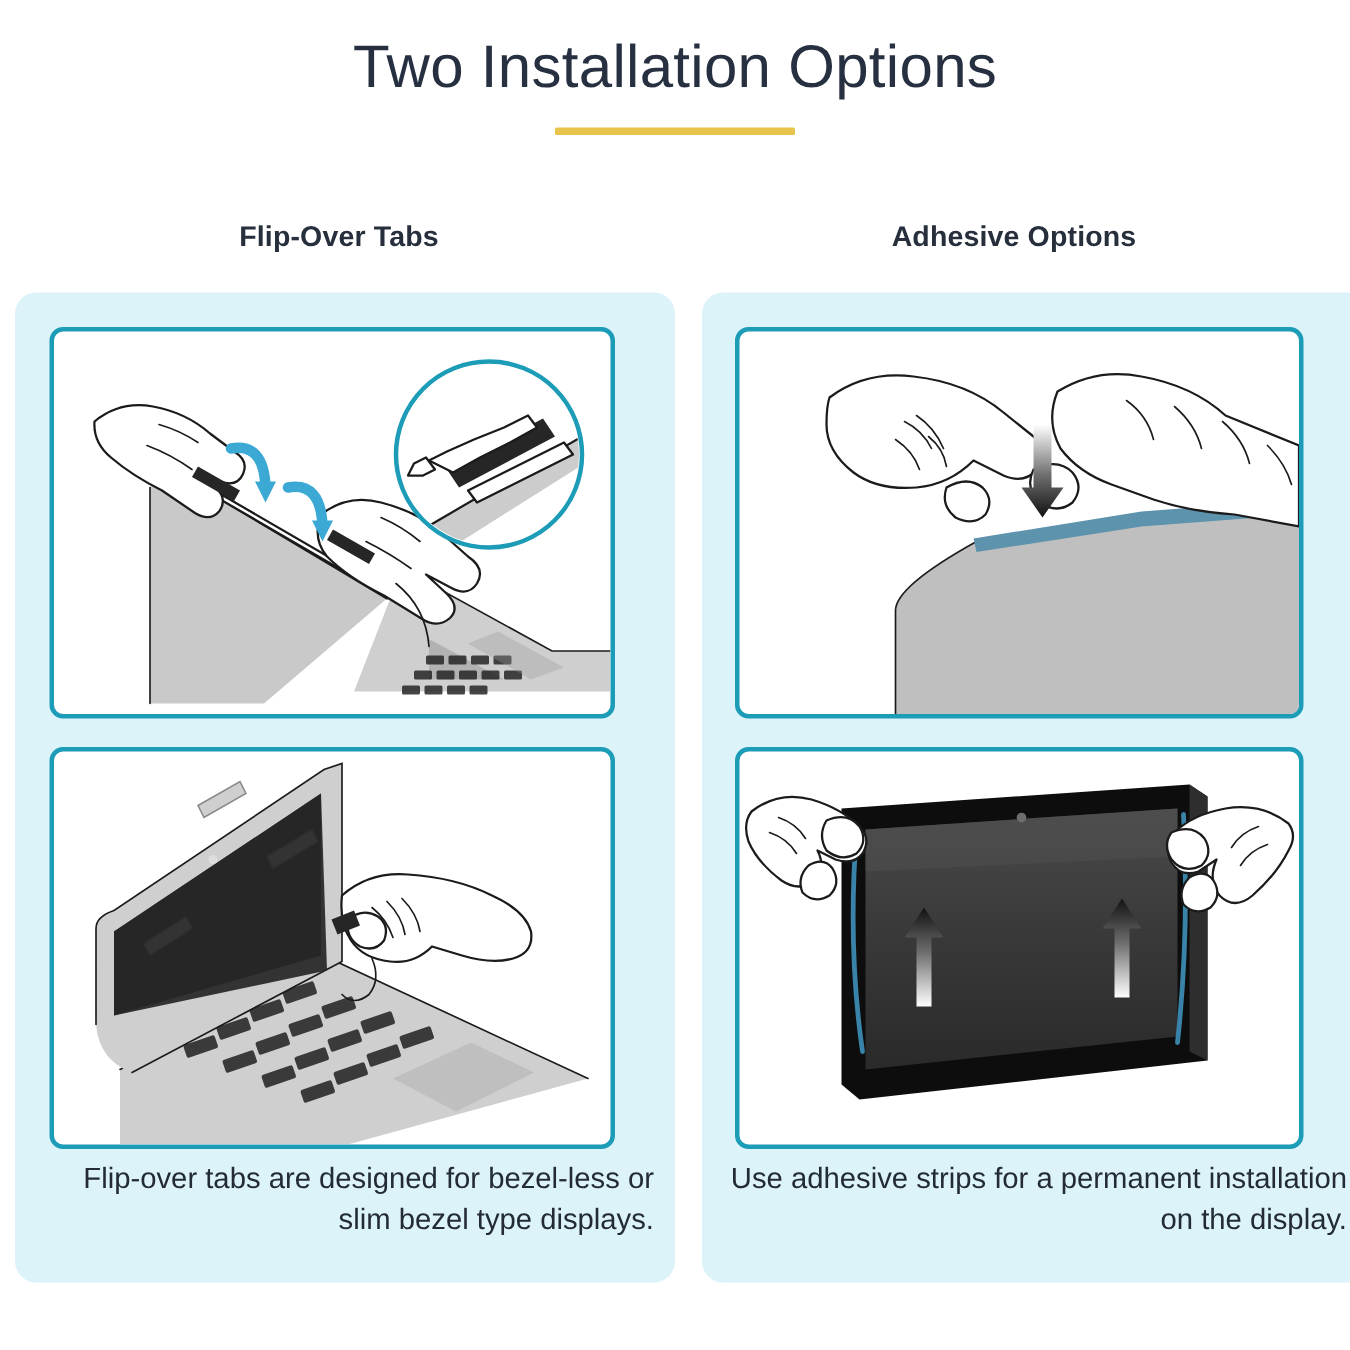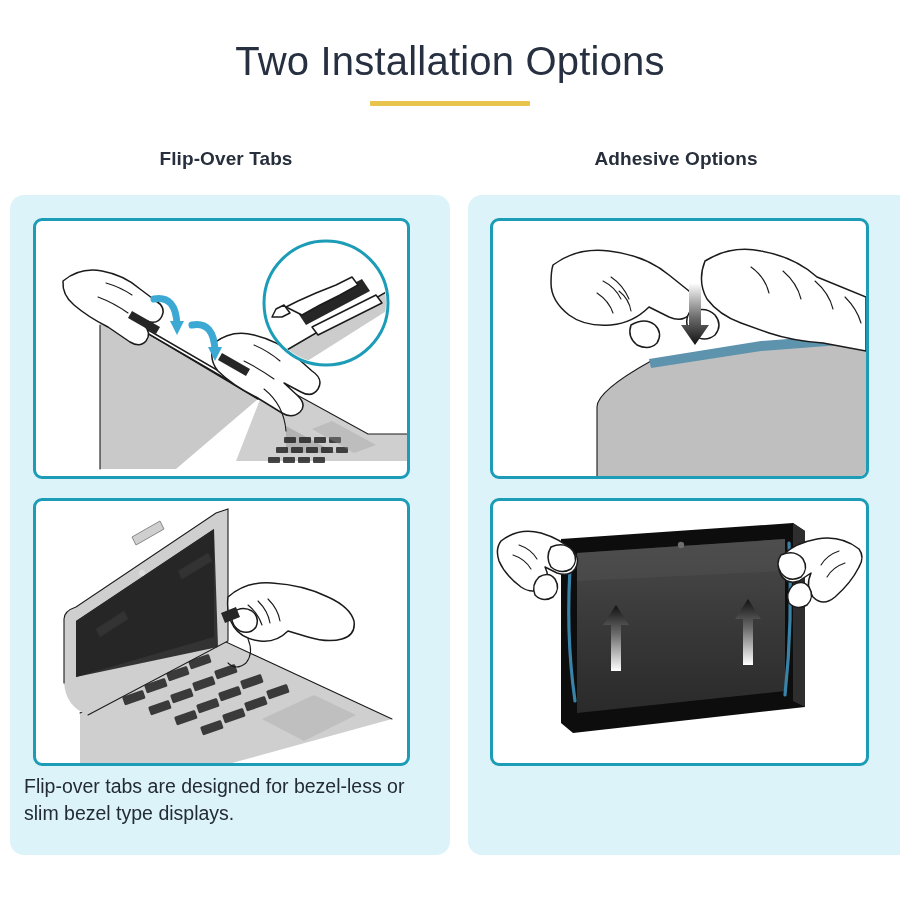--- a/index.html
+++ b/index.html
@@ -29,21 +29,21 @@
     left: 0;
     width: 900px;
     text-align: center;
   }
   .page-title {
     font-size: 40px;
     font-weight: 400;
     letter-spacing: 0.2px;
     color: #273040;
     line-height: 1.15;
-    margin: 16px;
+    margin: 0;
   }
   .title-rule {
     width: 160px;
     height: 5px;
     background: #e8c44d;
     margin: 17px auto 0 auto;
     border-radius: 1px;
   }
 
   
@@ -83,21 +83,21 @@
   .card.bottom { top: 303px; height: 262px; }
 
   .card svg { display: block; width: 100%; height: 100%; }
 
   
   .caption {
     position: absolute;
     left: 14px;
     right: 14px;
     top: 578px;
-    text-align: left;
+    text-align: right;
     font-size: 19.5px;
     line-height: 1.4;
     color: #232b36;
   }
 
   
   .ln   { fill: none; stroke: #1b1b1b; stroke-width: 1.5; stroke-linejoin: round; stroke-linecap: round; }
   .ln-t { fill: none; stroke: #1b1b1b; stroke-width: 1.1; stroke-linecap: round; }
   .fil-w{ fill: #ffffff; stroke: #1b1b1b; stroke-width: 1.5; stroke-linejoin: round; }
   .gray { fill: #bfbfbf; }
@@ -322,15 +322,16 @@
         <path class="ln-t" d="M346 50 Q334 54 328 64"></path>
         <path class="ln-t" d="M352 62 Q340 66 334 76"></path>
         <path class="fil-w" d="M288 54 Q302 48 310 58 Q316 68 308 76 Q296 82 288 72 Q282 62 288 54 Z"></path>
         <path class="fil-w" d="M300 84 Q310 78 316 86 Q322 96 314 104 Q304 110 296 102 Q292 92 300 84 Z"></path>
 
         <path d="M118 170 L128 170 L128 124 L136 124 L123 104 L110 124 L118 124 Z" fill="url(#up)"></path>
         <path d="M250 164 L260 164 L260 118 L268 118 L255 98 L242 118 L250 118 Z" fill="url(#up)"></path>
       </svg>
     </div>
 
+    <div class="caption">Use adhesive strips for a permanent installation on the display.</div>
   </div>
 
 </div>
 
 </body></html>

